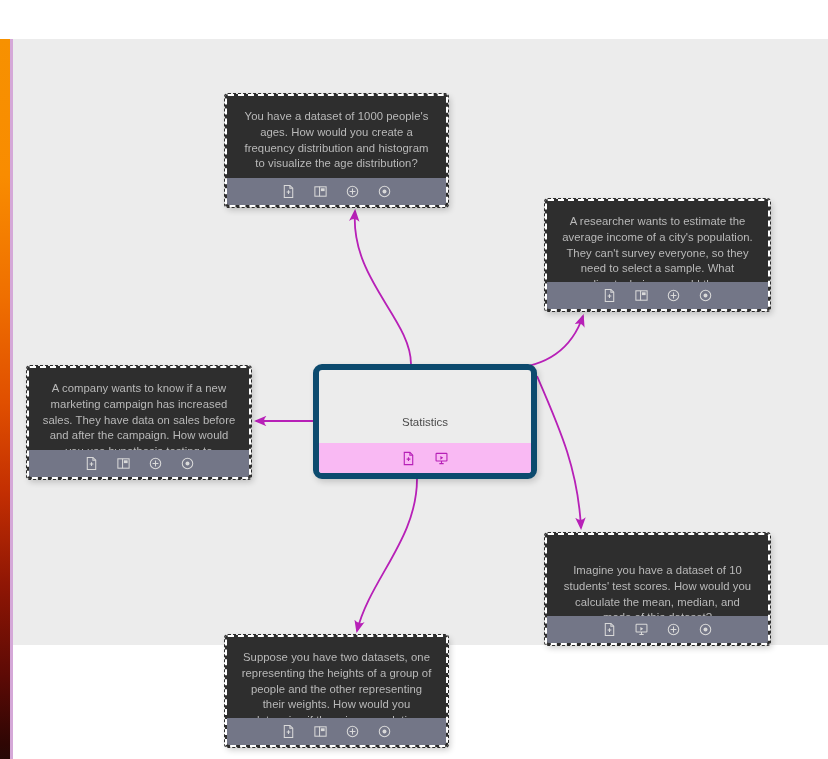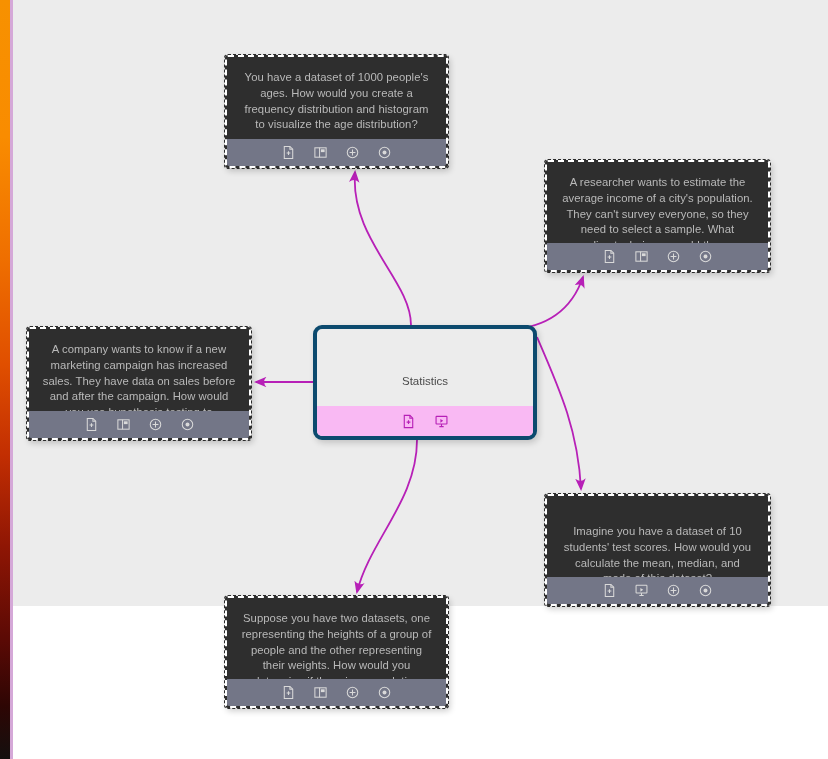--- a/index.html
+++ b/index.html
@@ -7,20 +7,21 @@
     margin: 0; padding: 0;
     width: 828px; height: 759px;
     overflow: hidden;
     font-family: "Liberation Sans", sans-serif;
   }
   #canvas {
     position: relative;
     width: 828px;
     height: 606px;
     background: #ececec;
+    margin-top: 39px;
   }
 
   
   #edge-strip {
     position: absolute;
     left: 0; top: 0;
     width: 10px;
     height: 759px;
     background: linear-gradient(to bottom,
         #f79100 0%,
@@ -91,21 +92,21 @@
     cursor: pointer;
   }
   .ic svg { display: block; }
 
   
   #root-node {
     position: absolute;
     left: 313px; top: 325px;
     width: 224px; height: 115px;
     background: #ececec;
-    border: 4px solid #0c4a6e;
+    border: 6px solid #0c4a6e;
     border-radius: 9px;
     z-index: 12;
     box-shadow: 2px 3px 6px rgba(0,0,0,0.17);
     overflow: hidden;
   }
   #root-title {
     position: absolute;
     left: 0; right: 0; top: 46px;
     text-align: center;
     font-size: 11.5px;

